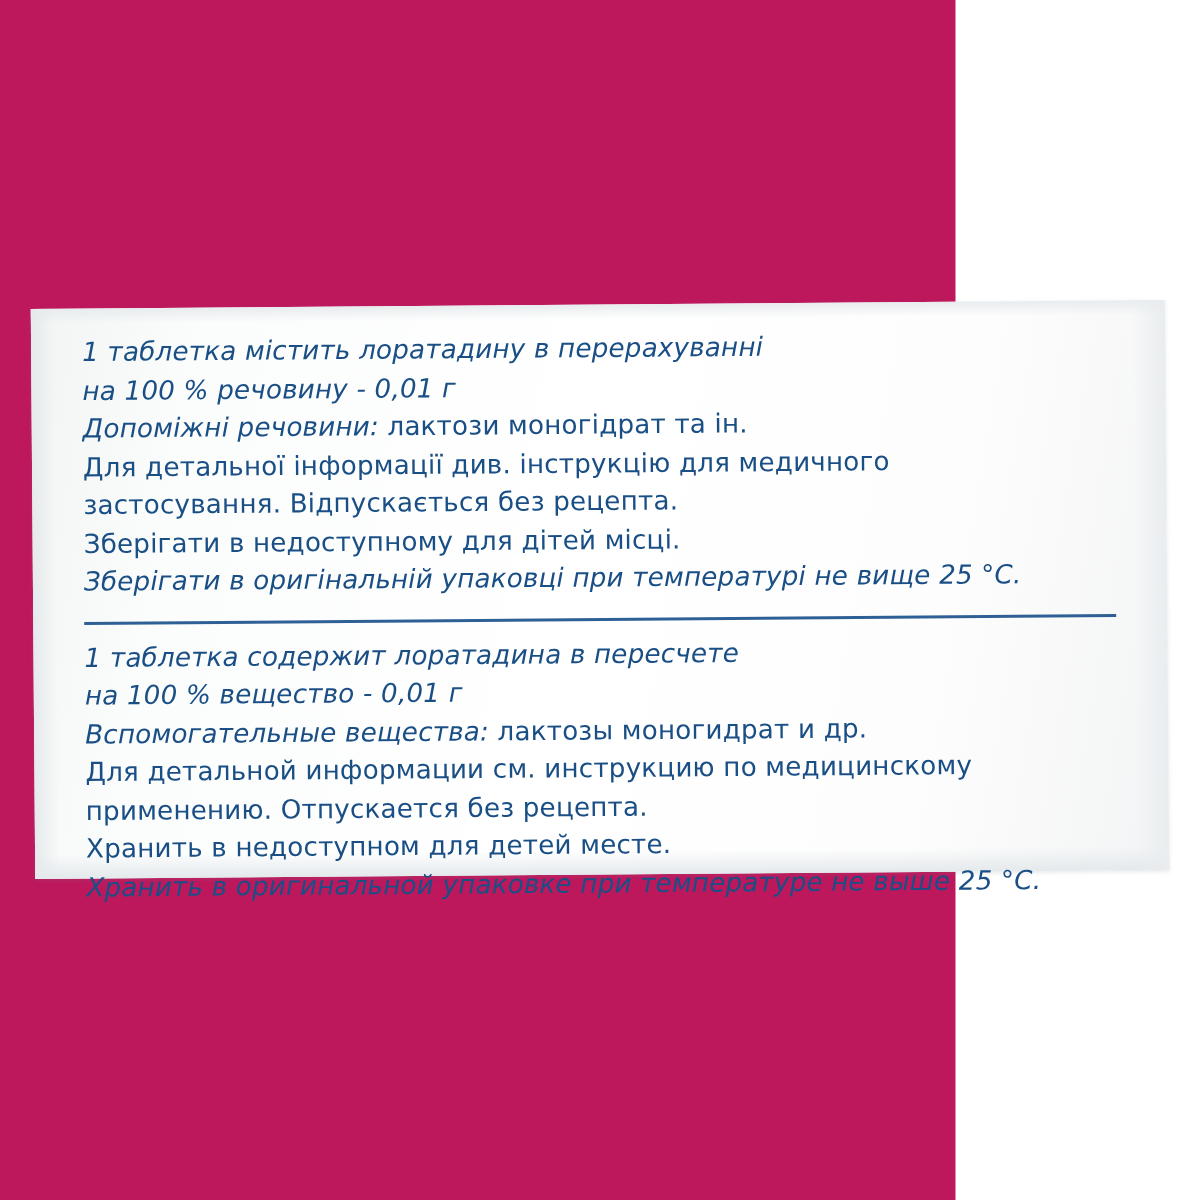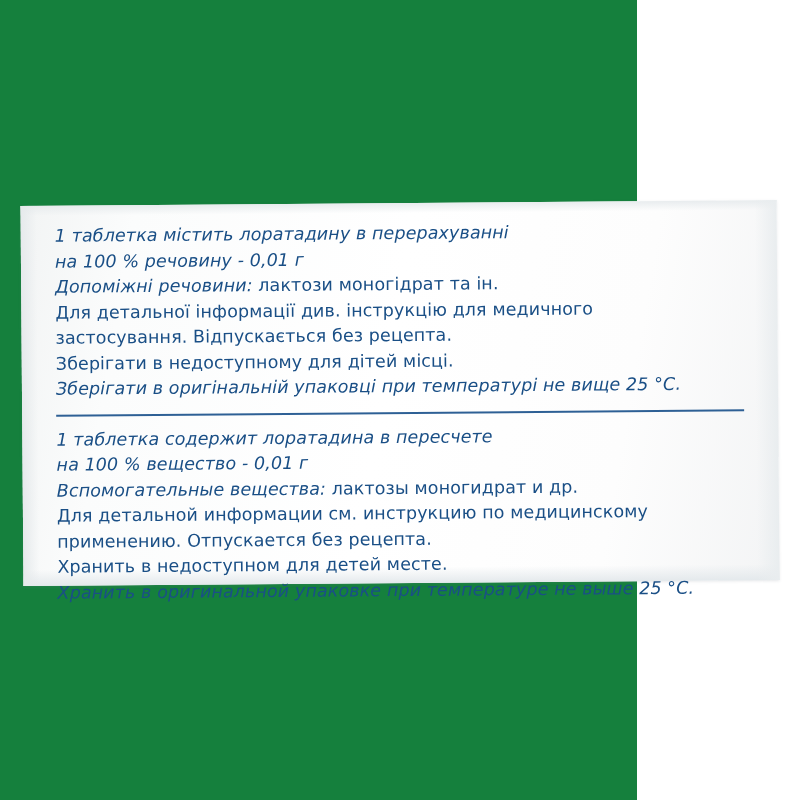--- a/index.html
+++ b/index.html
@@ -10,21 +10,21 @@
   body {
     width: 800px;
     height: 800px;
     font-family: "Liberation Sans", sans-serif;
     overflow: hidden;
   }
   .scene {
     position: relative;
     width: 637px;
     height: 800px;
-    background: #15803d;
+    background: #be185d;
   }
 
   
   .package {
     position: absolute;
     left: 22px;
     top: 203px;
     width: 756px;
     height: 380px;
     background: linear-gradient(100deg, #f2f4f4 0%, #fbfcfc 14%, #ffffff 48%, #fdfdfd 78%, #f3f4f5 100%);

